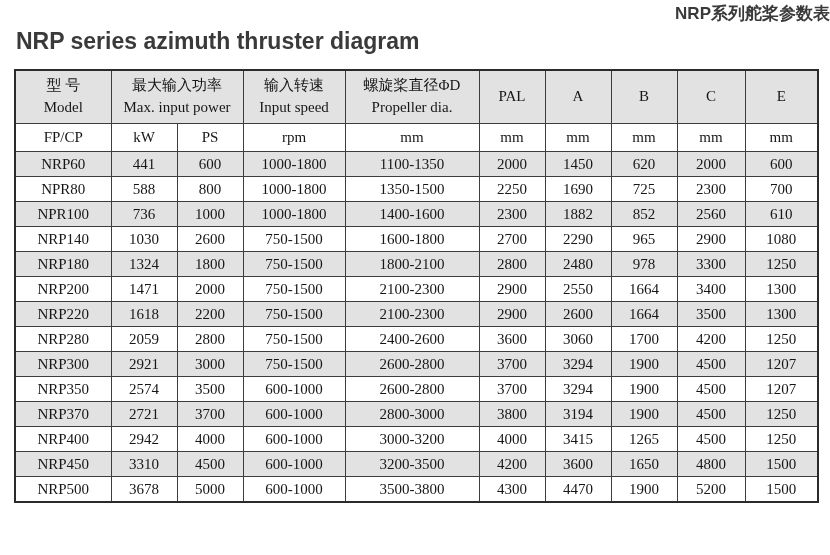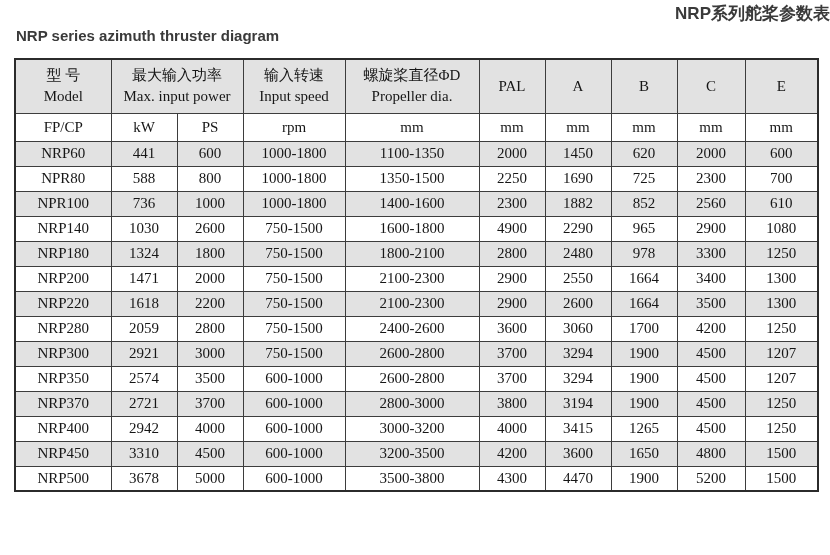--- a/index.html
+++ b/index.html
@@ -18,21 +18,21 @@
     color:var(--text);
     overflow:hidden;
   }
   .titles{
     padding:3px 0 0 16px;
     font-family:"Liberation Sans","DejaVu Sans",sans-serif;
     font-weight:bold;
     color:var(--title);
   }
   .titles .t1{font-size:17px;line-height:1.35;text-align:right;}
-  .titles .t2{font-size:15px;line-height:1.35;}
+  .titles .t2{font-size:23px;line-height:1.35;}
   table{
     border-collapse:collapse;
     table-layout:fixed;
     width:803px;
     margin:12px 0 0 14px;
     border:2px solid var(--outer);
   }
   th,td{
     border:1px solid var(--border);
     text-align:center;
@@ -152,21 +152,21 @@
         <td>852</td>
         <td>2560</td>
         <td>610</td>
       </tr>
       <tr>
         <td>NRP140</td>
         <td>1030</td>
         <td>2600</td>
         <td>750-1500</td>
         <td>1600-1800</td>
-        <td>4900</td>
+        <td>2700</td>
         <td>2290</td>
         <td>965</td>
         <td>2900</td>
         <td>1080</td>
       </tr>
       <tr>
         <td>NRP180</td>
         <td>1324</td>
         <td>1800</td>
         <td>750-1500</td>

